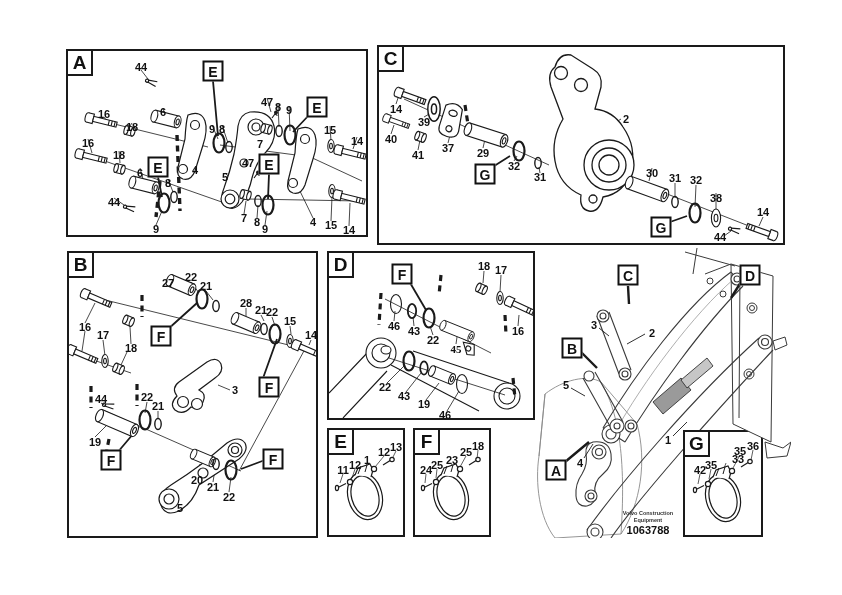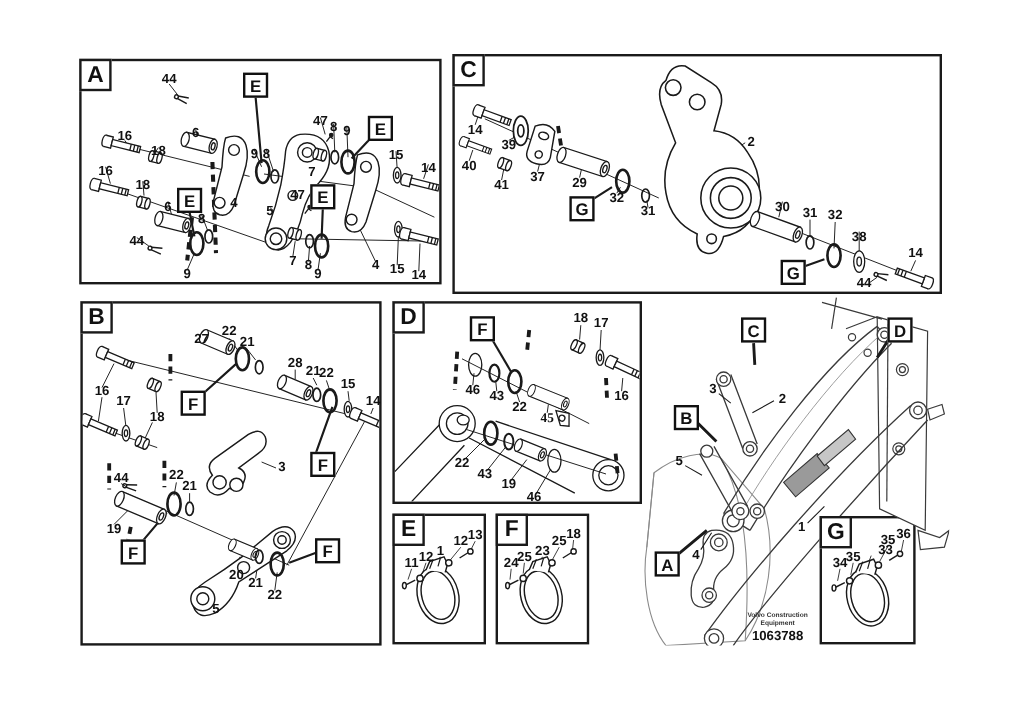--- a/index.html
+++ b/index.html
@@ -368,21 +368,21 @@
       <span class="co" style="left: 51px; top: 22px;">25</span>
       <span class="co" style="left: 63px; top: 16px;">18</span>
     </div>
 
   <div class="panel" data-panel="G">
     <svg class="art" viewBox="0 0 76 103">
       <path class="ln" stroke-width="0.7" d="M15,42 L13,52 M26,37 L24,47 M41,31 L37,42 M55,23 L48,36 M68,18 L66,28"></path>
       <use href="#g-clamp" transform="translate(38,66)"></use>
     </svg>
   <div class="corner">G</div>
-      <span class="co" style="left: 15px; top: 38px;">34</span>
+      <span class="co" style="left: 15px; top: 38px;">42</span>
       <span class="co" style="left: 26px; top: 33px;">35</span>
       <span class="co" style="left: 41px; top: 27px; margin-left: 12px;">33</span>
       <span class="co" style="left: 55px; top: 19px;">35</span>
       <span class="co" style="left: 68px; top: 14px;">36</span>
     </div>
 
   <div class="layer" data-panel="MAIN">
     <svg class="art" viewBox="0 0 256 292" style="position:absolute;left:0;top:0;width:256px;height:292px">
 
       <g stroke="#8a8a8a" stroke-width="0.9" fill="none">

